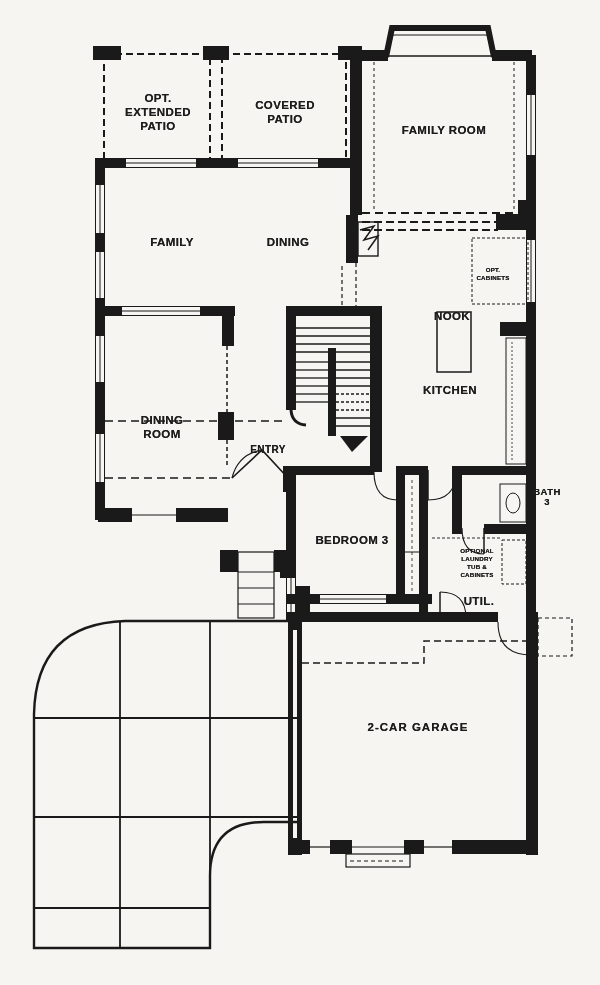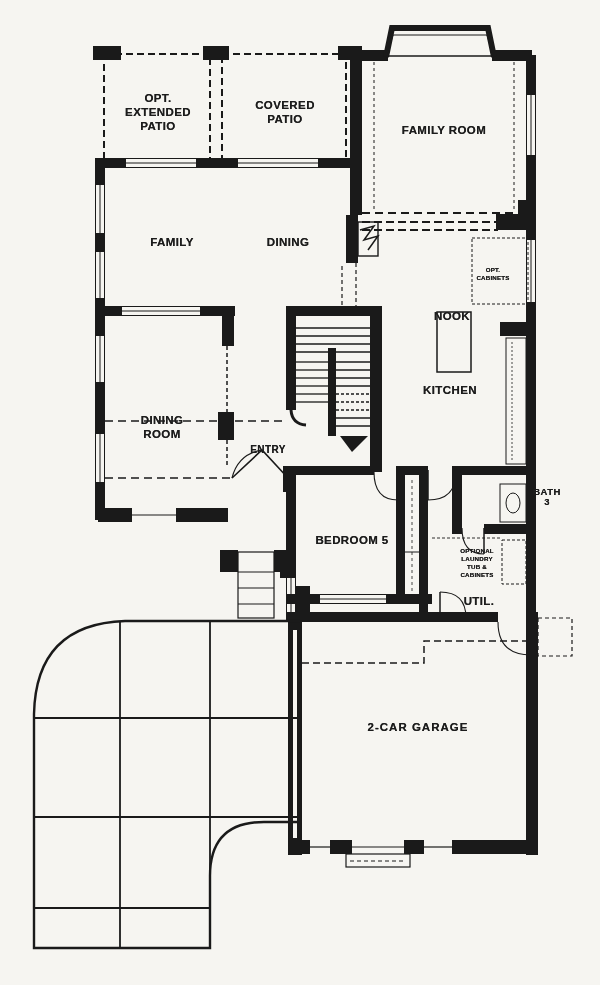--- a/index.html
+++ b/index.html
@@ -234,21 +234,21 @@
 <div class="lbl s11" style="left:444px; top:130px;">FAMILY ROOM</div>
 <div class="lbl s11" style="left:172px; top:242px;">FAMILY</div>
 <div class="lbl s11" style="left:288px; top:242px;">DINING</div>
 <div class="lbl s11" style="left:452px; top:268px;margin-top:48px;">NOOK</div>
 <div class="lbl s6" style="left:493px; top:274px;">OPT.
 CABINETS</div>
 <div class="lbl s11" style="left:450px; top:390px;">KITCHEN</div>
 <div class="lbl s11" style="left:162px; top:427px;">DINING
 ROOM</div>
 <div class="lbl s10" style="left:268px; top:450px;">ENTRY</div>
-<div class="lbl s11" style="left:352px; top:540px;">BEDROOM 5</div>
+<div class="lbl s11" style="left:352px; top:540px;">BEDROOM 3</div>
 <div class="lbl s9" style="left:508px; top:497px;margin-left:39px;">BATH
 3</div>
 <div class="lbl s6" style="left:477px; top:563px;">OPTIONAL
 LAUNDRY
 TUB &amp;
 CABINETS</div>
 <div class="lbl s11" style="left:479px; top:601px;">UTIL.</div>
 <div class="lbl s11 sp1" style="left:418px; top:727px;">2-CAR GARAGE</div>
 
 </div>

